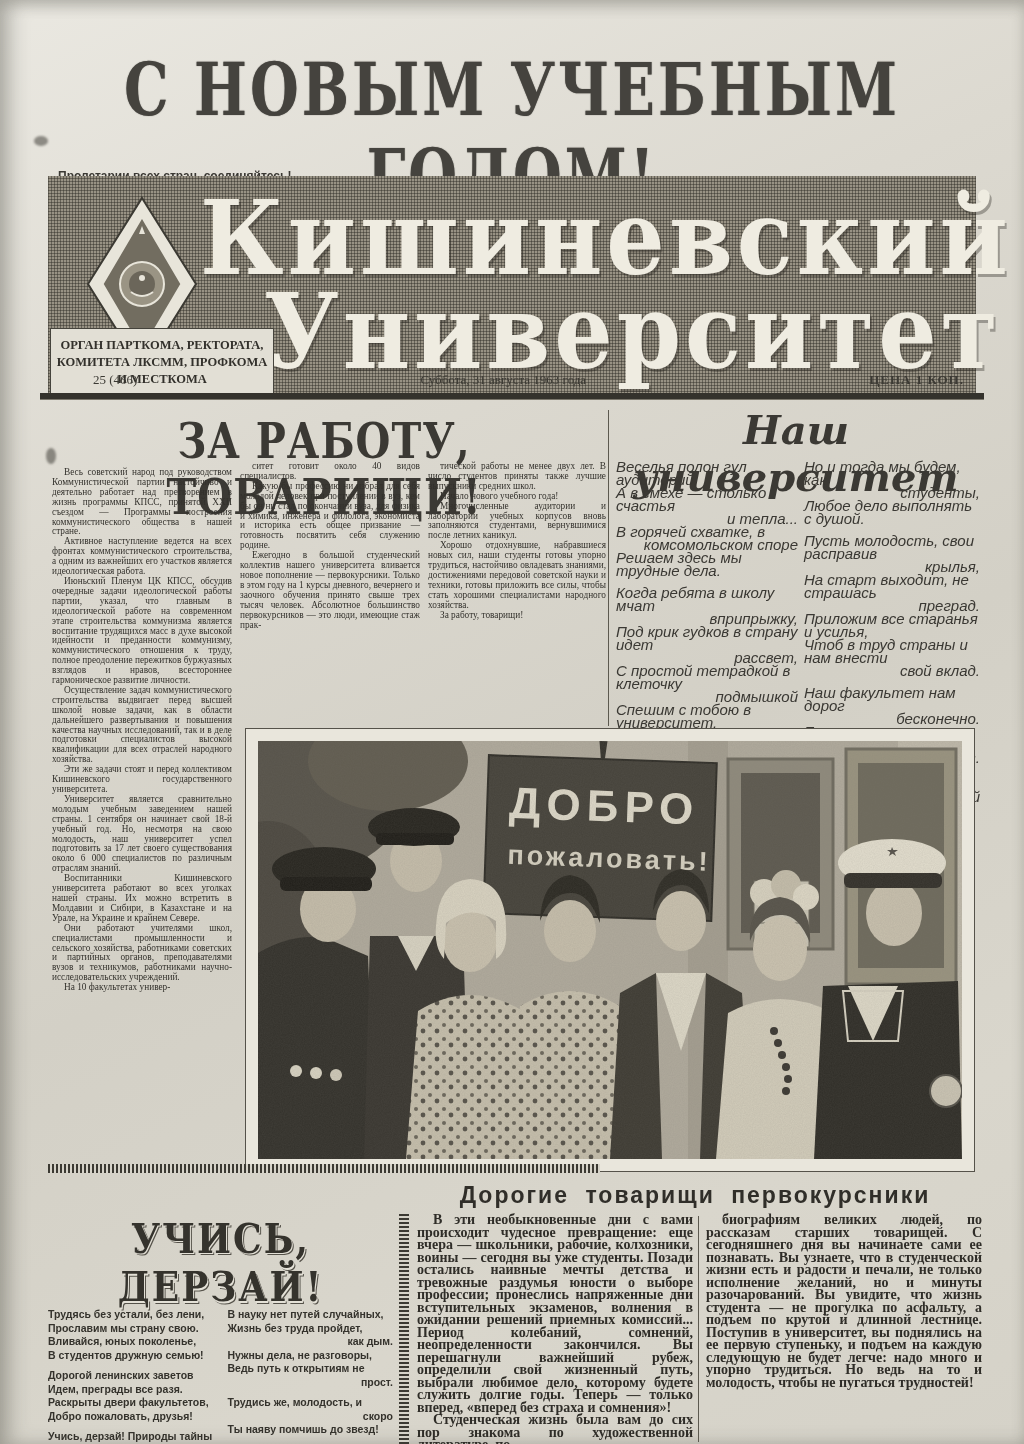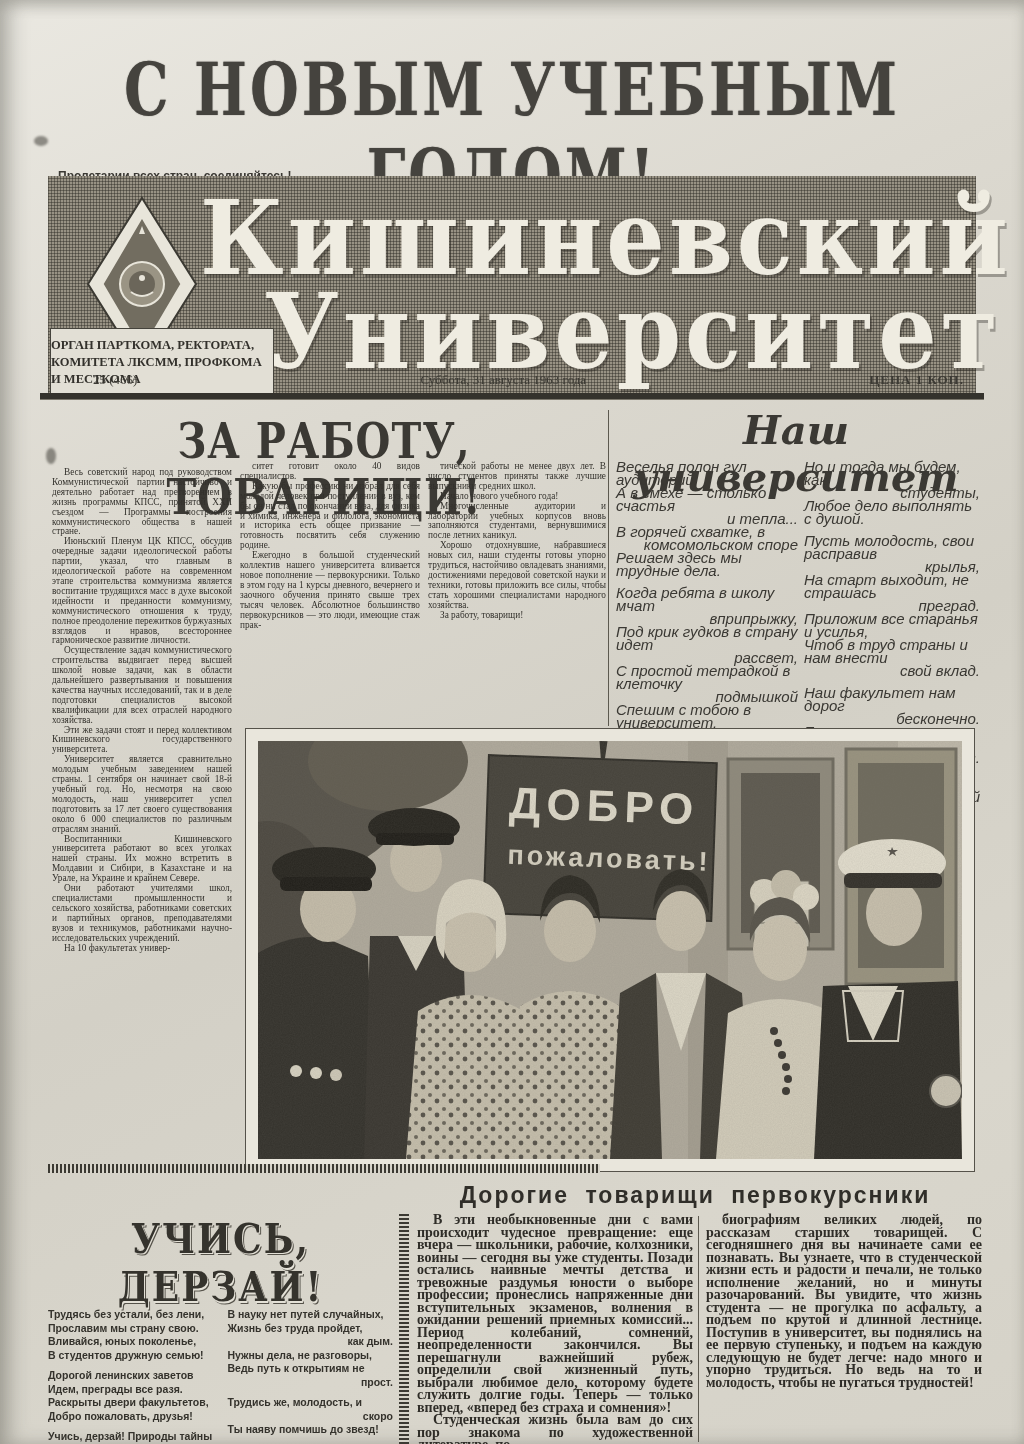--- a/index.html
+++ b/index.html
@@ -33,21 +33,21 @@
     margin-top:30px;
   }
   .masthead-title { position:absolute; font-family:"DejaVu Serif", serif; font-weight:bold;
     color:#efece1; white-space:nowrap; text-shadow:2px 2px 0 rgba(40,38,32,.35);
     transform:scaleY(1.12); transform-origin:top left; }
   .masthead-title.l1 { left:152px; top:2px;  font-size:92px; letter-spacing:4px; }
   .masthead-title.l2 { left:216px; top:96px; font-size:92px; letter-spacing:4px; }
   .org-box {
     position:absolute; left:2px; top:152px; width:224px; height:68px;
     background:#e2dfd5; border:1px solid #45433c; padding-top:8px;
-    text-align:left; font-family:"Liberation Serif", serif; font-weight:bold;
+    text-align:center; font-family:"Liberation Serif", serif; font-weight:bold;
     font-size:12.5px; line-height:17px; color:#33312c;
   }
   .badge { position:absolute; left:34px; top:18px; }
   
   .dateline {
     position:absolute; left:48px; top:372px; width:928px;
     display:flex; justify-content:space-between; align-items:flex-start;
     font-size:13px; color:#3c3a34;
   }
   .dateline .issue { margin-left:45px; }
@@ -148,20 +148,21 @@
   <div class="dateline">
     <span class="issue">25 (466)</span>
     <span class="date">Суббота, 31 августа 1963 года</span>
     <span class="price">ЦЕНА 1 КОП.</span>
   </div>
   <div class="thick-rule"></div>
 
   <div class="lead-title">ЗА РАБОТУ, ТОВАРИЩИ!</div>
   <div class="col c1 newsprint">
       <p>Весь советский народ под руководством Коммунистической партии настойчиво и деятельно работает над претворением в жизнь программы КПСС, принятой XXII съездом — Программы построения коммунистического общества в нашей стране.</p>
+      <p>Активное наступление ведется на всех фронтах коммунистического строительства, а одним из важнейших его участков является идеологическая работа.</p>
       <p>Июньский Пленум ЦК КПСС, обсудив очередные задачи идеологической работы партии, указал, что главным в идеологической работе на современном этапе строительства коммунизма является воспитание трудящихся масс в духе высокой идейности и преданности коммунизму, коммунистического отношения к труду, полное преодоление пережитков буржуазных взглядов и нравов, всестороннее гармоническое развитие личности.</p>
       <p>Осуществление задач коммунистического строительства выдвигает перед высшей школой новые задачи, как в области дальнейшего развертывания и повышения качества научных исследований, так и в деле подготовки специалистов высокой квалификации для всех отраслей народного хозяйства.</p>
       <p>Эти же задачи стоят и перед коллективом Кишиневского государственного университета.</p>
       <p>Университет является сравнительно молодым учебным заведением нашей страны. 1 сентября он начинает свой 18-й учебный год. Но, несмотря на свою молодость, наш университет успел подготовить за 17 лет своего существования около 6 000 специалистов по различным отраслям знаний.</p>
       <p>Воспитанники Кишиневского университета работают во всех уголках нашей страны. Их можно встретить в Молдавии и Сибири, в Казахстане и на Урале, на Украине и крайнем Севере.</p>
       <p>Они работают учителями школ, специалистами промышленности и сельского хозяйства, работниками советских и партийных органов, преподавателями вузов и техникумов, работниками научно-исследовательских учреждений.</p>
       <p>На 10 факультетах универ-</p>
     </div>
   <div class="col c2 newsprint">
       <p>ситет готовит около 40 видов специалистов.</p>

